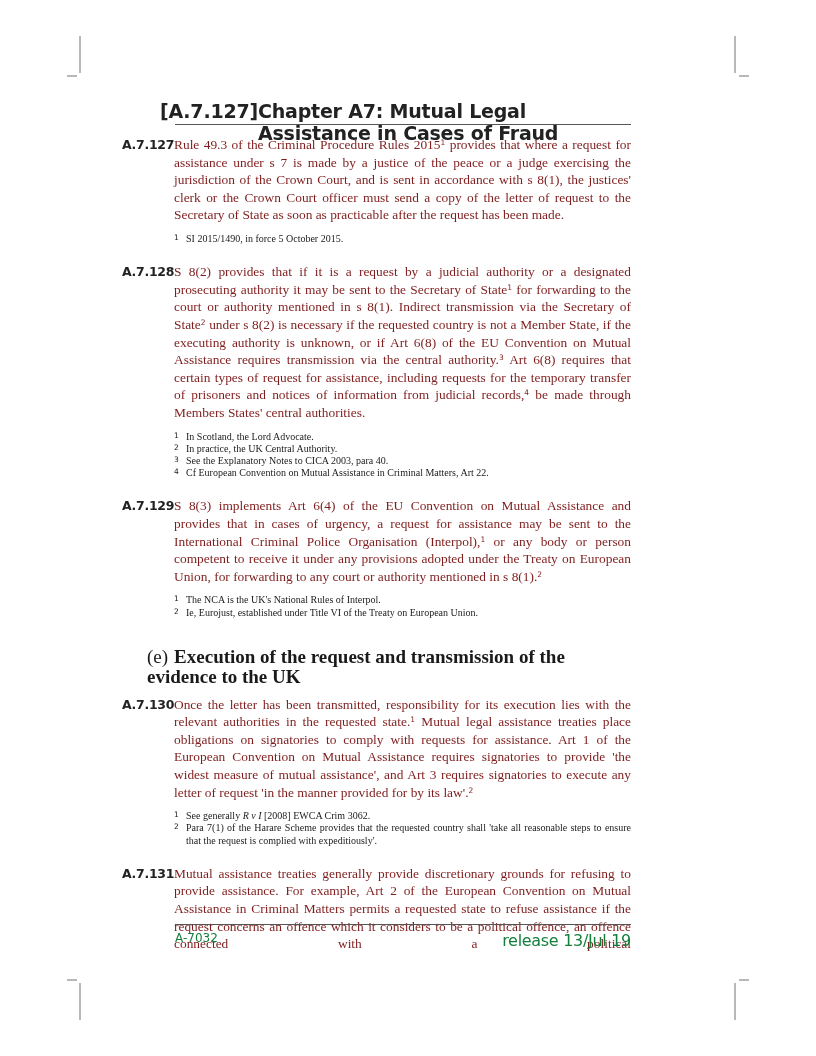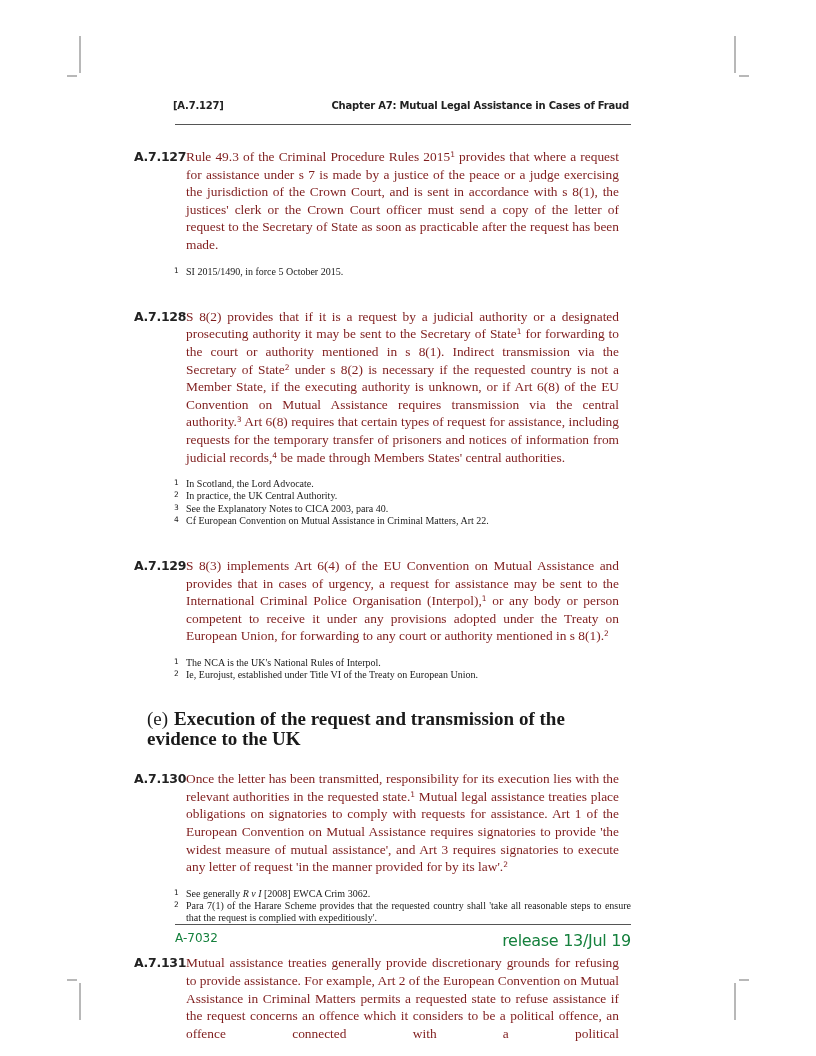--- a/index.html
+++ b/index.html
@@ -2,28 +2,28 @@
 <html><head>
   <meta charset="utf-8">
   <style>
     html, body { margin: 0; padding: 0; background: #ffffff; }
     body { width: 816px; height: 1056px; position: relative; overflow: hidden; color: #1a1a1a; }
     .crop { position: absolute; background: #b8b8b8; }
     .crop.v { width: 2px; height: 37px; }
     .crop.h { width: 10px; height: 2px; }
 
     .running-head {
-      position: absolute; left: 173px; top: 100px; width: 456px;
-      font-family: "DejaVu Sans", sans-serif; font-weight: bold; font-size: 10px;
+      position: absolute; left: 160px; top: 100px; width: 456px;
+      font-family: "DejaVu Sans", sans-serif; font-weight: bold; font-size: 19px;
       color: #222; display: flex; justify-content: space-between; letter-spacing: -0.2px;
     }
     .head-rule { position: absolute; left: 175px; top: 124px; width: 456px; height: 1px; background: #555; }
 
     .content { position: absolute; left: 122px; top: 136px; width: 509px; }
-    .para { display: flex; margin: 12px; }
+    .para { display: flex; margin: 0; }
     .para-num {
       width: 52px; flex: 0 0 52px;
       font-family: "DejaVu Sans", sans-serif; font-weight: bold; font-size: 12.5px;
       line-height: 17.6px; color: #222; letter-spacing: -0.3px;
     }
     .para-text {
       flex: 1; font-family: "Liberation Serif", serif; font-size: 13.4px;
       line-height: 17.6px; text-align: justify; color: #7f1d1d;
     }
     .fnref { font-family: "DejaVu Sans", sans-serif; font-size: 7.5px; vertical-align: 4px; line-height: 0; }

